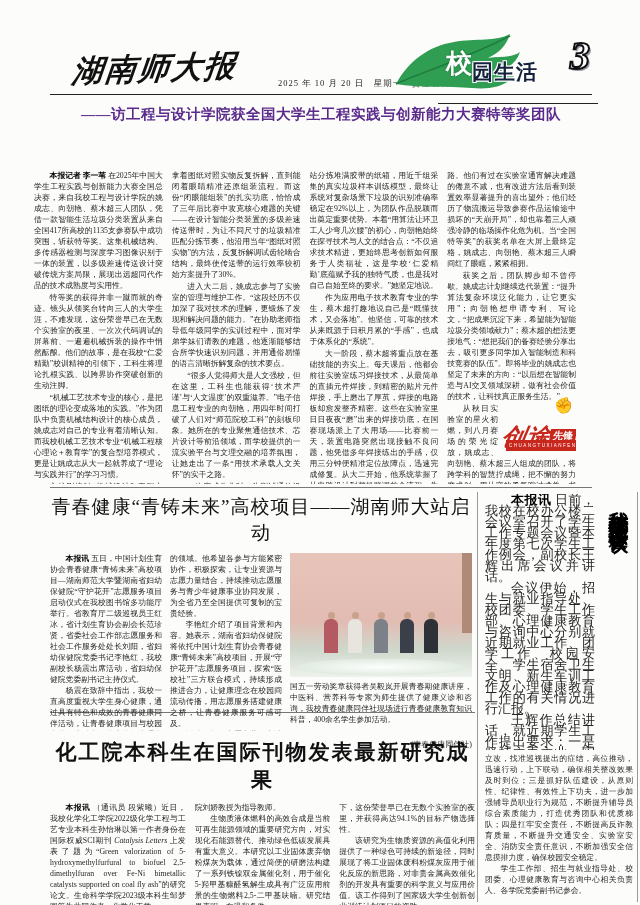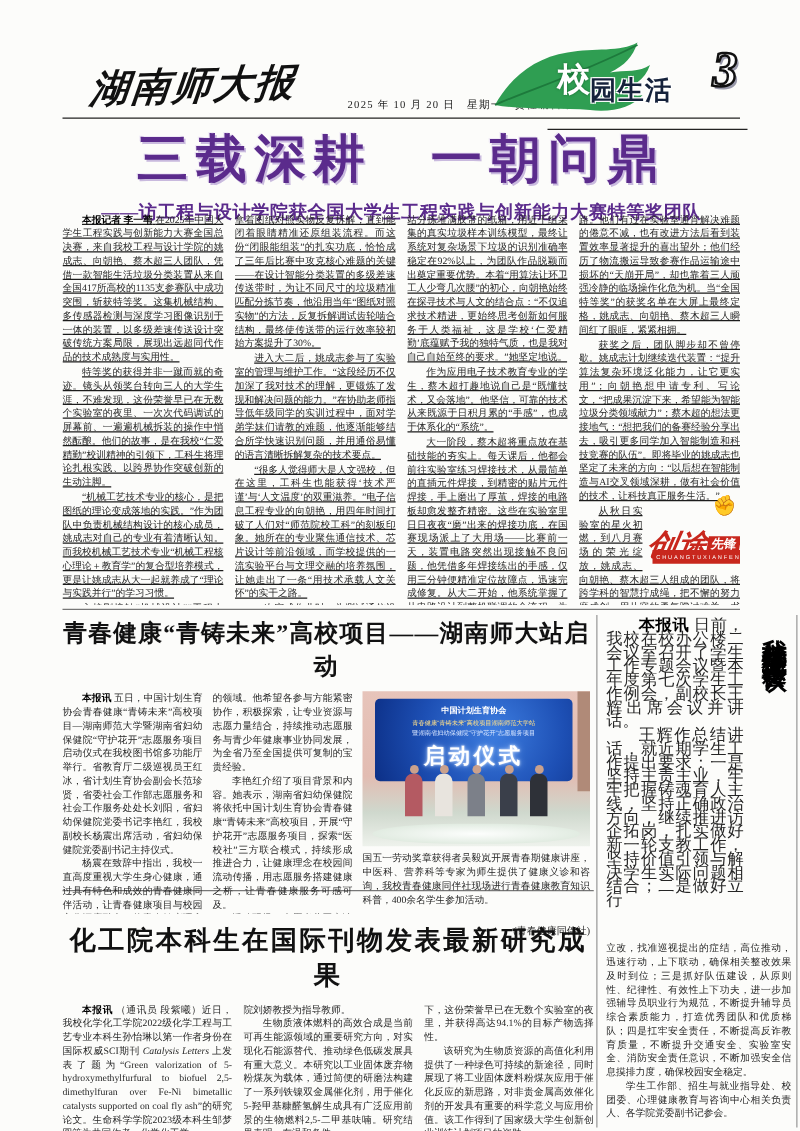--- a/index.html
+++ b/index.html
@@ -23,21 +23,21 @@
   .sec-underline{position:absolute;right:0;bottom:-2px;width:160px;height:1.5px;background:#222;}
 
   
   .headline-block{position:absolute;left:50px;top:100px;width:542px;text-align:center;}
   .main-headline{font-size:41px;font-weight:900;letter-spacing:6px;color:#5b2b8c;
     font-family:"Liberation Sans",sans-serif;
     text-shadow:1.5px 1.5px 0 #c9bade, -1px -1px 0 #efe9f6;}
   .main-subhead{margin-top:5px;font-size:14.5px;font-weight:bold;color:#5b2b8c;letter-spacing:.5px;}
 
   
-  .main-cols{position:absolute;left:50px;top:170px;width:542px;height:314px;display:flex;gap:9px;text-decoration:underline;}
+  .main-cols{position:absolute;left:34px;top:170px;width:542px;height:314px;display:flex;gap:9px;}
   .mcol{flex:1;height:314px;overflow:hidden;font-size:7.8px;line-height:11px;text-align:justify;color:#262626;}
   .mcol p{margin:0 0 1px 0;text-indent:2em;}
   .lead-b{font-weight:bold;color:#000;}
 
   
   .ct-logo{float:right;width:74px;height:44px;margin:4px 0 0 4px;position:relative;shape-outside:inset(0);}
   .ct-main{position:absolute;left:0;bottom:9px;font-size:24px;font-weight:900;font-style:italic;color:#c8271d;
     font-family:"Liberation Sans",sans-serif;letter-spacing:0px;transform:skewX(-10deg);}
   .ct-badge{position:absolute;right:0;bottom:9px;background:#c8271d;color:#fff;font-size:10px;font-weight:bold;
     padding:1px 3px;font-family:"Liberation Sans",sans-serif;transform:skewX(-10deg);}
@@ -46,21 +46,21 @@
   .fist{position:absolute;right:2px;top:-6px;font-size:15px;color:#c8271d;transform:rotate(-15deg);}
 
   
   .hr-mid{position:absolute;left:50px;top:487px;width:542px;height:1px;background:#777;}
   .hr-bottom{position:absolute;left:50px;top:712px;width:425px;height:1px;background:#777;}
   .vrule-left{position:absolute;left:477px;top:492px;width:1px;height:410px;background:#999;}
   .vrule-right{position:absolute;left:637px;top:492px;width:1px;height:410px;background:#999;}
 
   
   .mid{position:absolute;left:50px;top:492px;width:422px;}
-  .mid-headline{text-align:center;font-size:19px;font-weight:700;color:#111;letter-spacing:1px;margin:2px 0 7px 0;
+  .mid-headline{text-align:center;font-size:19px;font-weight:400;color:#111;letter-spacing:1px;margin:2px 0 7px 0;
     font-family:"Liberation Serif","DejaVu Serif",serif;}
   .mid-cols{display:flex;gap:8px;}
   .midcol{width:118px;height:178px;overflow:hidden;font-size:7.8px;line-height:11px;text-align:justify;color:#262626;}
   .midcol p{margin:0;text-indent:2em;}
   .photocol{width:182px;}
   .photo{position:relative;width:182px;height:124px;background:linear-gradient(180deg,#e7c4ba 0%,#e2bcb2 55%,#cfd8cd 78%,#eef2ec 100%);overflow:hidden;}
   .photo .pillar{position:absolute;right:0;top:0;width:10px;height:80px;background:#b08a78;}
   .screen{position:absolute;left:10px;top:6px;width:158px;height:66px;border-radius:4px;
     background:radial-gradient(circle at 60% 40%, #3d7de0 0%, #1d4fb4 55%, #0c2f86 100%);
     color:#fff;text-align:center;font-family:"Liberation Sans",sans-serif;}
@@ -109,21 +109,20 @@
         <path d="M8 52 C34 40 70 30 122 4" stroke="#1d7a3c" stroke-width="1.5" fill="none"></path>
       </svg>
       <div class="sec-char-leaf">校</div>
       <div class="sec-rest">园生活</div>
       <div class="page-num">3</div>
       <div class="sec-underline"></div>
     </div>
   </div>
 
   <div class="headline-block">
-    <div class="main-headline">三载深耕　一朝问鼎</div>
     <div class="main-subhead">——访工程与设计学院获全国大学生工程实践与创新能力大赛特等奖团队</div>
   </div>
 
   <div class="main-cols">
     <div class="mcol">
       <p><span class="lead-b">本报记者 李一苇</span>
         <span>在2025年中国大学生工程实践与创新能力大赛全国总决赛，来自我校工程与设计学院的姚成志、向朝艳、蔡木超三人团队，凭借一款智能生活垃圾分类装置从来自全国417所高校的1135支参赛队中成功突围，斩获特等奖。这集机械结构、多传感器检测与深度学习图像识别于一体的装置，以多级差速传送设计突破传统方案局限，展现出远超同代作品的技术成熟度与实用性。</span></p>
       <p>特等奖的获得并非一蹴而就的奇迹。镜头从领奖台转向三人的大学生涯，不难发现，这份荣誉早已在无数个实验室的夜里、一次次代码调试的屏幕前、一遍遍机械拆装的操作中悄然酝酿。他们的故事，是在我校“仁爱精勤”校训精神的引领下，工科生将理论扎根实践、以跨界协作突破创新的生动注脚。</p>
       <p>“机械工艺技术专业的核心，是把图纸的理论变成落地的实践。”作为团队中负责机械结构设计的核心成员，姚成志对自己的专业有着清晰认知。而我校机械工艺技术专业“机械工程核心理论＋教育学”的复合型培养模式，更是让姚成志从大一起就养成了“理论与实践并行”的学习习惯。</p>
       <p>入校刚接触“机械设计”“工程力学”等专业基础课时，姚成志并未满足于课堂上理论学习，而是主动申请加入学校的工坊实验室。“刚开始就是做最基础的活儿，设备上油、记录实验数据、帮学长打下手装零件。”他笑着回忆，那段时间，实验室金属味与机油味成了他最熟悉的气息。吃透一个机械结构的受力原理，他常常</p>
@@ -169,46 +168,41 @@
 
       </div>
       <div class="midcol">
         <p style="text-indent:0;">的领域。他希望各参与方能紧密协作，积极探索，让专业资源与志愿力量结合，持续推动志愿服务与青少年健康事业协同发展，为全省乃至全国提供可复制的宝贵经验。</p>
         <p>李艳红介绍了项目背景和内容。她表示，湖南省妇幼保健院将依托中国计划生育协会青春健康“青铸未来”高校项目，开展“守护花开”志愿服务项目，探索“医校社”三方联合模式，持续形成推进合力，让健康理念在校园间流动传播，用志愿服务搭建健康之桥，让青春健康服务可感可及。</p>
         <p>活动现场，志愿者共同宣读青春健康倡议书，省妇幼保健院妇女保健科专家、全</p>
       </div>
       <div class="photocol">
         <div class="photo">
           <div class="pillar"></div>
-          <div class="screen">
-            <div class="scr1">中国计划生育协会</div>
-            <div class="scr2">青春健康“青铸未来”高校项目湖南师范大学站</div>
-            <div class="scr3">暨湖南省妇幼保健院“守护花开”志愿服务项目</div>
-            <div class="scr-big">启动仪式</div>
-          </div>
           <div class="people">
             <div class="person" style="left:34px;background:#b45a62;"></div>
             <div class="person" style="left:58px;background:#e8e4de;"></div>
             <div class="person" style="left:84px;background:#7c8089;"></div>
             <div class="person" style="left:110px;background:#3a3f4a;"></div>
             <div class="person" style="left:134px;background:#2e3138;"></div>
           </div>
           <div class="stage"></div>
         </div>
         <div class="below-photo">国五一劳动奖章获得者吴毅岚开展青春期健康讲座，中医科、营养科等专家为师生提供了健康义诊和咨询，我校青春健康同伴社现场进行青春健康教育知识科普，400余名学生参加活动。</div>
         <div class="mid-credit">(青春健康同伴社)</div>
       </div>
     </div>
   </div>
 
   <div class="sidebar">
     <div class="sb-top">
       <div class="sb-body-top">
         <p><span class="lead-b">本报讯</span>
           <span>日前，我校在校办公楼二会议室召开了学生工作专题会议暨本年度第七次学生工作例会，副校长王辉出席会议并讲话。</span></p>
+        <p>会议伊始，招生与就业指导处、校团委、学生工作部、心理健康教育与咨询中心分别就近期就业工作、团学工作、校园安全、学生宿舍卫生文明、新生军训工作及心理健康教育工作的有关情况进行汇报。</p>
         <p>王辉作总结讲话，就近期学生工作提出要求：一是坚持主责主业，牢牢把握铸魂育人主线，坚持正确政治方向，继续推进访企拓岗，扎实做好新一轮支教工作，坚持价值引领与解决学生实际问题相结合；二是做好立行</p>
       </div>
       <div class="sb-title">我校举行学生工作专题会议</div>
     </div>
     <div class="sb-body-bottom">
       <p style="text-indent:0;">立改，找准巡视提出的症结，高位推动，迅速行动，上下联动，确保相关整改效果及时到位；三是抓好队伍建设，从原则性、纪律性、有效性上下功夫，进一步加强辅导员职业行为规范，不断提升辅导员综合素质能力，打造优秀团队和优质梯队；四是扛牢安全责任，不断提高反诈教育质量，不断提升交通安全、实验室安全、消防安全责任意识，不断加强安全信息摸排力度，确保校园安全稳定。</p>
       <p>学生工作部、招生与就业指导处、校团委、心理健康教育与咨询中心相关负责人、各学院党委副书记参会。</p>
 
     </div>
   </div>

